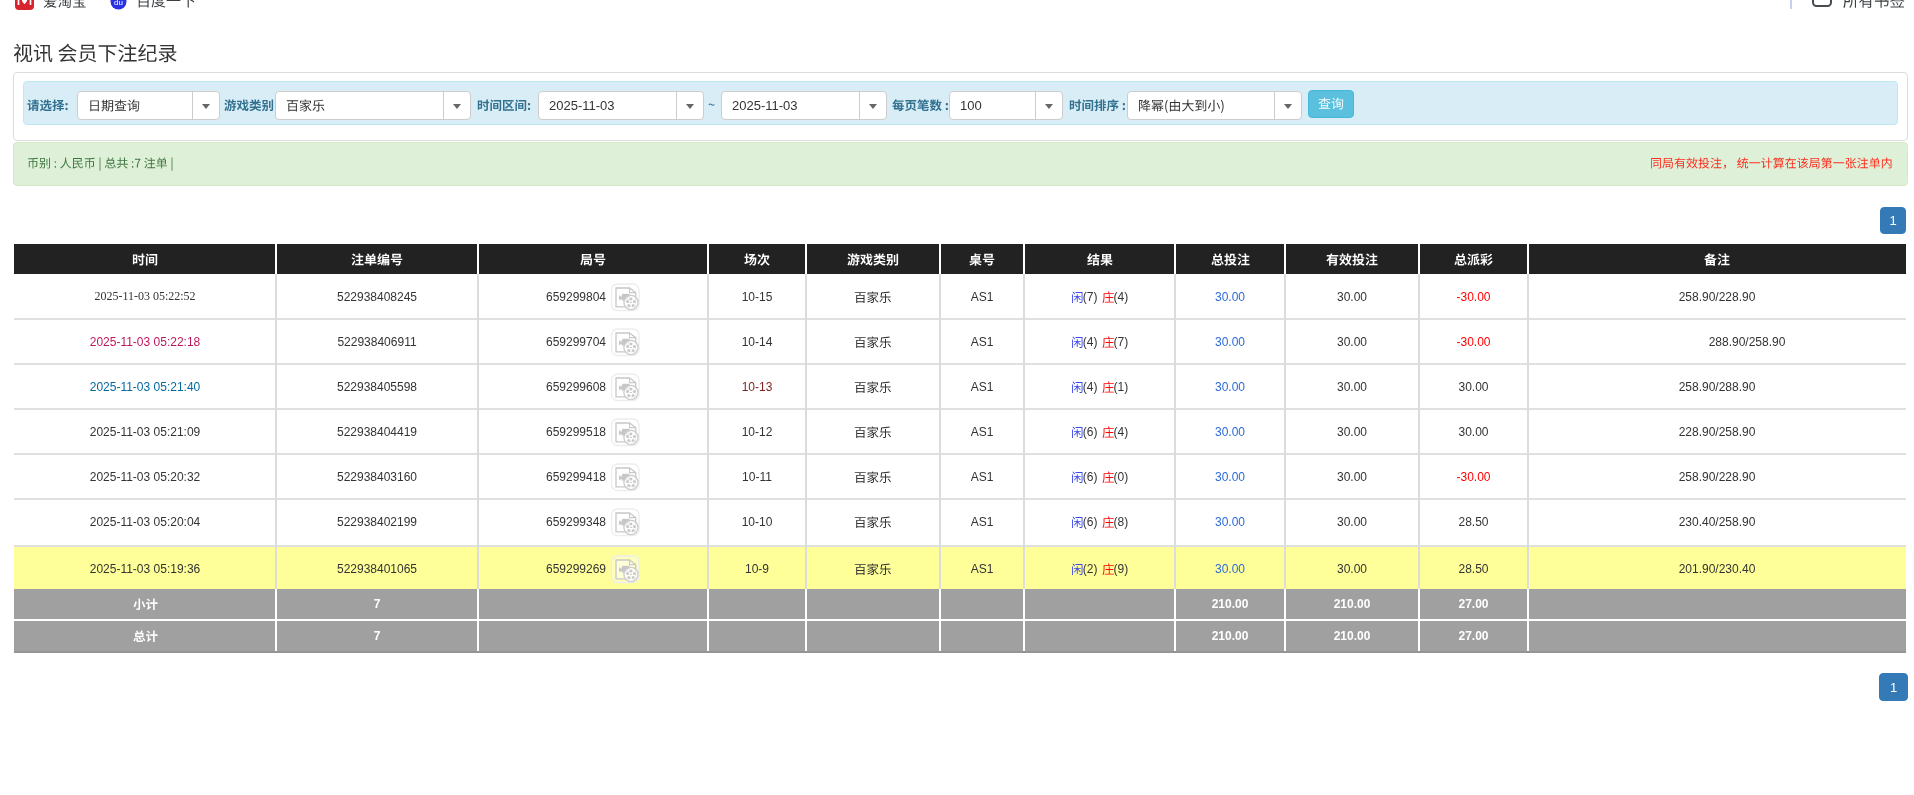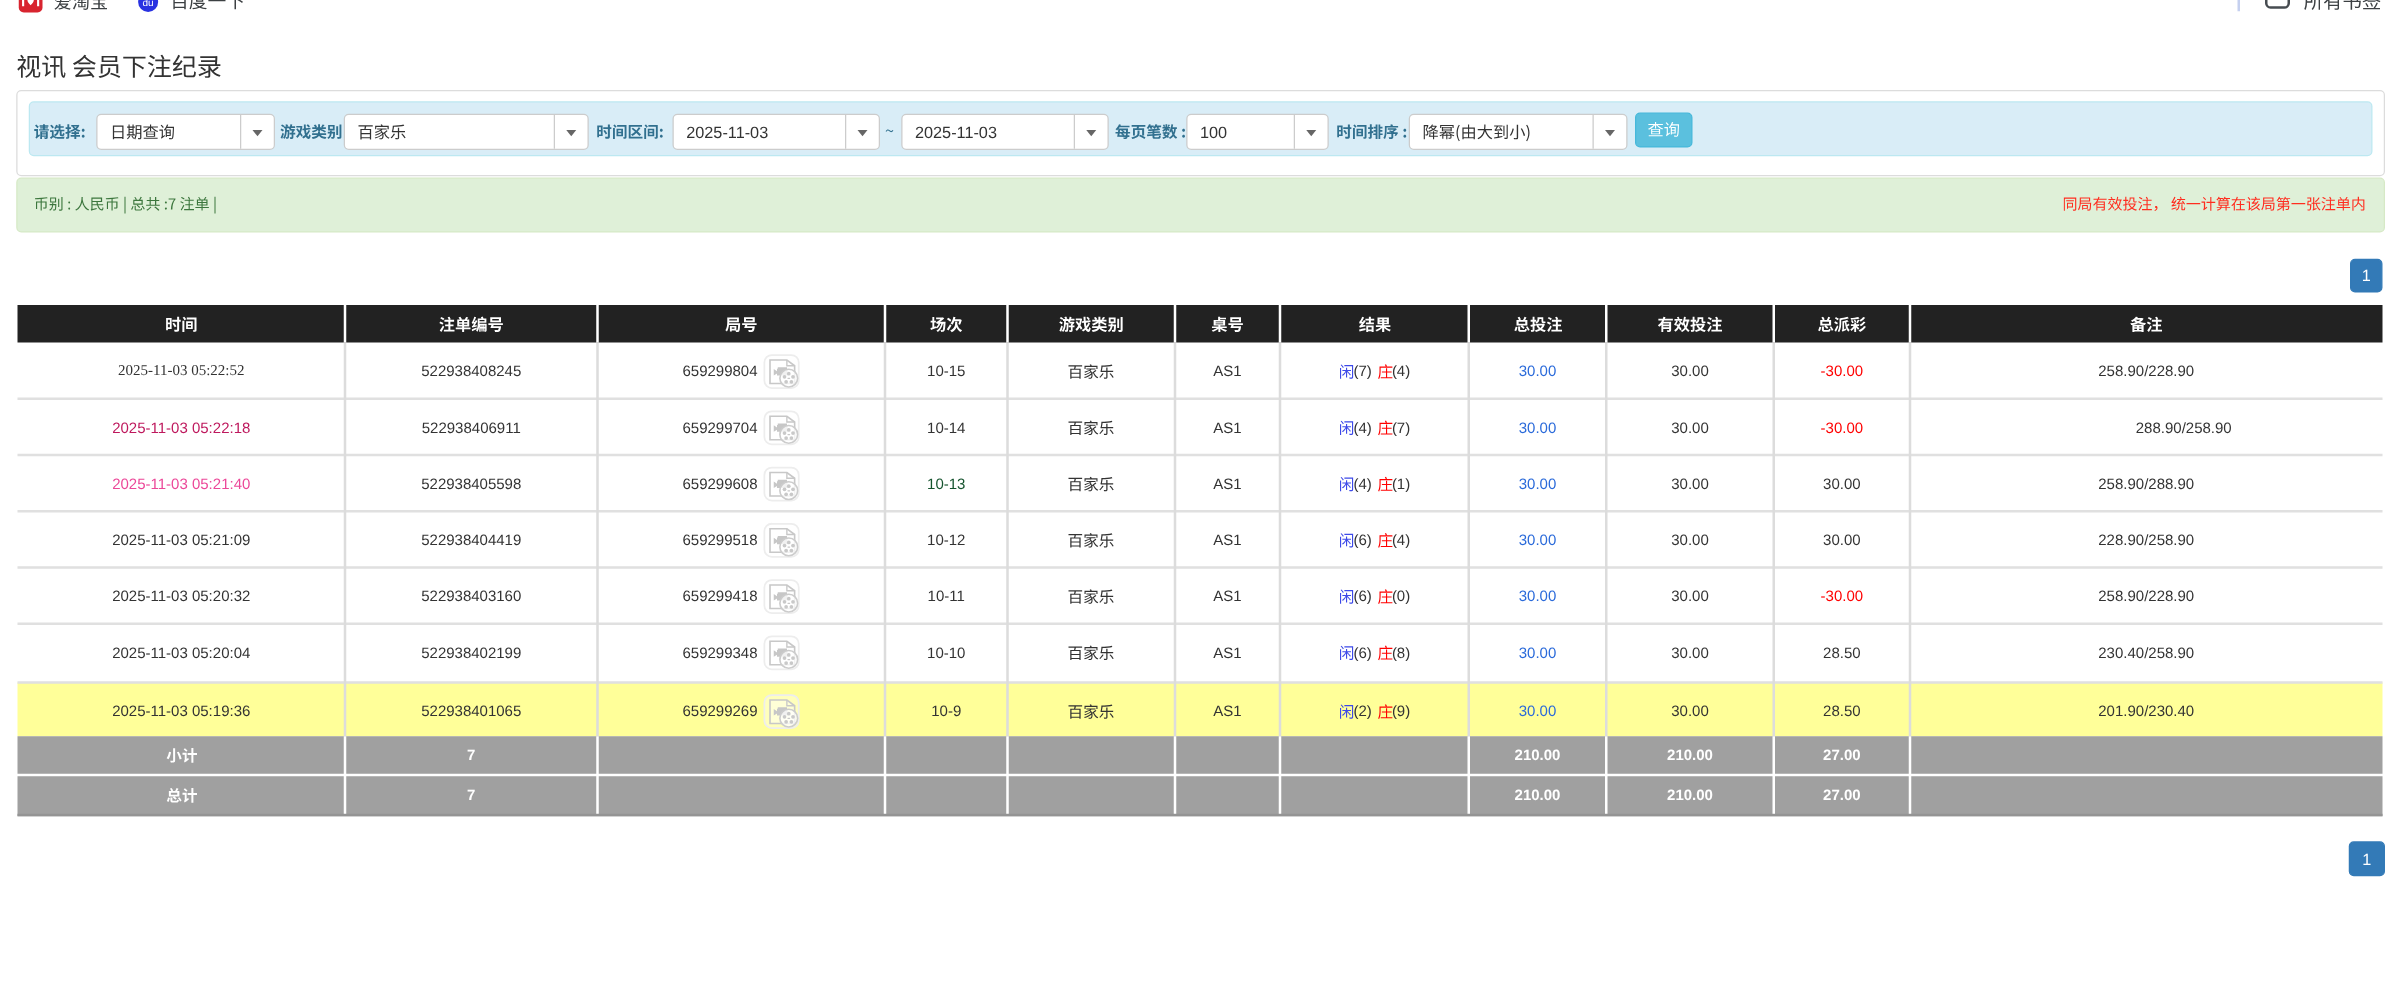--- a/index.html
+++ b/index.html
@@ -351,40 +351,40 @@
     </span>
   </div>
 <div style="position:absolute;left:1175px;top:319px;width:110px;height:45px;display:flex;align-items:center;justify-content:center;font-family:'Liberation Sans',sans-serif;font-size:12px;color:#333;white-space:nowrap">
     <span style="color:#2a6ada">30.00</span>
   </div>
 <div style="position:absolute;left:1285px;top:319px;width:134px;height:45px;display:flex;align-items:center;justify-content:center;font-family:'Liberation Sans',sans-serif;font-size:12px;color:#333;white-space:nowrap">30.00</div>
 <div style="position:absolute;left:1419px;top:319px;width:109px;height:45px;display:flex;align-items:center;justify-content:center;font-family:'Liberation Sans',sans-serif;font-size:12px;color:#333;white-space:nowrap">
     <span style="color:#ff0000">-30.00</span>
   </div>
 <div style="position:absolute;left:1558px;top:319px;width:378px;height:45px;display:flex;align-items:center;justify-content:center;font-family:'Liberation Sans',sans-serif;font-size:12px;color:#333;white-space:nowrap">288.90/258.90</div>
-<div style="position:absolute;left:14px;top:364px;width:262px;height:45px;display:flex;align-items:center;justify-content:center;font-family:'Liberation Sans',sans-serif;font-size:12px;color:#ec4899;white-space:nowrap">2025-11-03 05:21:40</div>
+<div style="position:absolute;left:14px;top:364px;width:262px;height:45px;display:flex;align-items:center;justify-content:center;font-family:'Liberation Sans',sans-serif;font-size:12px;color:#0369a1;white-space:nowrap">2025-11-03 05:21:40</div>
 <div style="position:absolute;left:276px;top:364px;width:202px;height:45px;display:flex;align-items:center;justify-content:center;font-family:'Liberation Sans',sans-serif;font-size:12px;color:#333;white-space:nowrap">522938405598</div>
 <div style="position:absolute;left:478px;top:364px;width:230px;height:45px;display:flex;align-items:center;justify-content:center;font-family:'Liberation Sans',sans-serif;font-size:12px;color:#333;white-space:nowrap;padding-left:0">
     <span style="margin-right:4px">659299608</span>
     <svg width="30" height="28" style="display:block;opacity:1.0">
       <rect x="1.5" y="1" width="27.5" height="26.5" rx="6" fill="#ffffff" fill-opacity="0.35" stroke="#ededed" stroke-width="1.4"></rect>
       <path d="M6 5 H19.5 L25.7 9.6 V23.8 H6 Z" fill="#ffffff" fill-opacity="0.4" stroke="#c8c8c8" stroke-width="1.3"></path>
       <path d="M19.5 5 V9.6 H25.7" fill="none" stroke="#c8c8c8" stroke-width="1.1"></path>
       <path d="M9 12.2 L11.6 13.9 V12 H20 V17.4 H11.6 V15.7 L9 17.3 Z" fill="#c7c7c7"></path>
       <rect x="12.2" y="10.8" width="7.4" height="1.8" fill="#c7c7c7"></rect>
       <circle cx="21" cy="19.5" r="7.1" fill="#ffffff" fill-opacity="0.75" stroke="#cccccc" stroke-width="1.3"></circle>
       <circle cx="21" cy="15.9" r="1.5" fill="#c9c9c9"></circle>
       <circle cx="17.6" cy="18.4" r="1.5" fill="#c9c9c9"></circle>
       <circle cx="18.9" cy="22.4" r="1.5" fill="#c9c9c9"></circle>
       <circle cx="23.1" cy="22.4" r="1.5" fill="#c9c9c9"></circle>
       <circle cx="24.4" cy="18.4" r="1.5" fill="#c9c9c9"></circle>
       <rect x="19.9" y="19.1" width="2.3" height="1" rx="0.5" fill="#c9c9c9"></rect>
     </svg>
   </div>
-<div style="position:absolute;left:708px;top:364px;width:98px;height:45px;display:flex;align-items:center;justify-content:center;font-family:'Liberation Sans',sans-serif;font-size:12px;color:#14532d;white-space:nowrap">10-13</div>
+<div style="position:absolute;left:708px;top:364px;width:98px;height:45px;display:flex;align-items:center;justify-content:center;font-family:'Liberation Sans',sans-serif;font-size:12px;color:#7f1d1d;white-space:nowrap">10-13</div>
 <div style="position:absolute;left:806px;top:364px;width:134px;height:45px;display:flex;align-items:center;justify-content:center;font-family:'Liberation Sans',sans-serif;font-size:12px;color:#333;white-space:nowrap">
     <svg width="38" height="12" viewBox="0 -11.00 38 12" style="display:block;overflow:visible;">
       <path d="M2.2 -7.0V1.0H3.2V0.2H9.5V1.0H10.5V-7.0H6.2C6.4 -7.6 6.6 -8.3 6.7 -8.9H11.7V-9.8H0.8V-8.9H5.6C5.5 -8.3 5.4 -7.6 5.2 -7.0ZM3.2 -3.0H9.5V-0.7H3.2ZM3.2 -3.9V-6.2H9.5V-3.9Z M17.8 -10.3C17.9 -10.0 18.1 -9.7 18.3 -9.4H13.6V-6.8H14.5V-8.5H23.1V-6.8H24.0V-9.4H19.4C19.2 -9.8 19.0 -10.2 18.8 -10.6ZM22.4 -6.0C21.7 -5.4 20.6 -4.5 19.6 -3.9C19.4 -4.6 18.9 -5.3 18.3 -5.8C18.6 -6.1 18.9 -6.3 19.2 -6.5H22.4V-7.3H15.1V-6.5H18.0C16.8 -5.7 15.1 -5.1 13.5 -4.7C13.7 -4.5 13.9 -4.1 14.0 -3.9C15.2 -4.3 16.5 -4.8 17.6 -5.4C17.9 -5.2 18.1 -4.9 18.2 -4.7C17.2 -3.9 15.1 -3.0 13.5 -2.6C13.6 -2.4 13.8 -2.1 13.9 -1.9C15.4 -2.3 17.4 -3.2 18.6 -4.0C18.8 -3.8 18.9 -3.5 18.9 -3.2C17.7 -2.0 15.3 -0.9 13.3 -0.4C13.4 -0.2 13.7 0.2 13.8 0.4C15.6 -0.2 17.7 -1.2 19.1 -2.3C19.2 -1.3 19.0 -0.4 18.6 -0.1C18.4 0.1 18.2 0.1 17.8 0.1C17.6 0.1 17.1 0.1 16.7 0.1C16.9 0.3 16.9 0.7 16.9 1.0C17.4 1.0 17.8 1.0 18.0 1.0C18.6 1.0 18.9 0.9 19.3 0.5C20.0 0.0 20.3 -1.6 19.9 -3.2L20.5 -3.5C21.2 -1.7 22.4 -0.2 24.0 0.5C24.1 0.2 24.4 -0.1 24.6 -0.3C23.0 -0.9 21.8 -2.3 21.2 -4.0C21.9 -4.4 22.6 -4.9 23.1 -5.4Z M27.9 -3.5C27.3 -2.4 26.4 -1.2 25.5 -0.4C25.7 -0.2 26.1 0.1 26.2 0.2C27.1 -0.7 28.2 -2.0 28.9 -3.2ZM33.6 -3.1C34.6 -2.1 35.6 -0.7 36.1 0.2L37.0 -0.3C36.5 -1.1 35.4 -2.5 34.5 -3.5ZM26.6 -4.4C26.7 -4.5 27.2 -4.5 28.1 -4.5H31.0V-0.2C31.0 -0.0 30.9 0.0 30.7 0.1C30.5 0.1 29.8 0.1 29.0 0.0C29.1 0.3 29.3 0.7 29.3 1.0C30.4 1.0 31.0 1.0 31.4 0.8C31.8 0.7 32.0 0.4 32.0 -0.2V-4.5H36.5L36.6 -5.5H32.0V-8.0H31.0V-5.5H27.5C27.7 -6.4 28.0 -7.6 28.1 -8.7C30.8 -8.8 34.0 -9.0 35.9 -9.5L35.4 -10.4C33.5 -9.9 30.0 -9.6 27.1 -9.6C27.1 -8.1 26.8 -6.5 26.7 -6.1C26.6 -5.6 26.5 -5.3 26.3 -5.3C26.4 -5.0 26.6 -4.6 26.6 -4.4Z" fill="#333"></path>
     </svg>
   </div>
 <div style="position:absolute;left:940px;top:364px;width:84px;height:45px;display:flex;align-items:center;justify-content:center;font-family:'Liberation Sans',sans-serif;font-size:12px;color:#333;white-space:nowrap">AS1</div>
 <div style="position:absolute;left:1024px;top:364px;width:151px;height:45px;display:flex;align-items:center;justify-content:center;font-family:'Liberation Sans',sans-serif;font-size:12px;color:#333;white-space:nowrap">
     <span style="display:inline-flex;align-items:center">
       <span style="display:inline-flex;align-items:center">
         <svg width="12" height="12" viewBox="0 -11.00 12 12" style="display:block;overflow:visible;">

